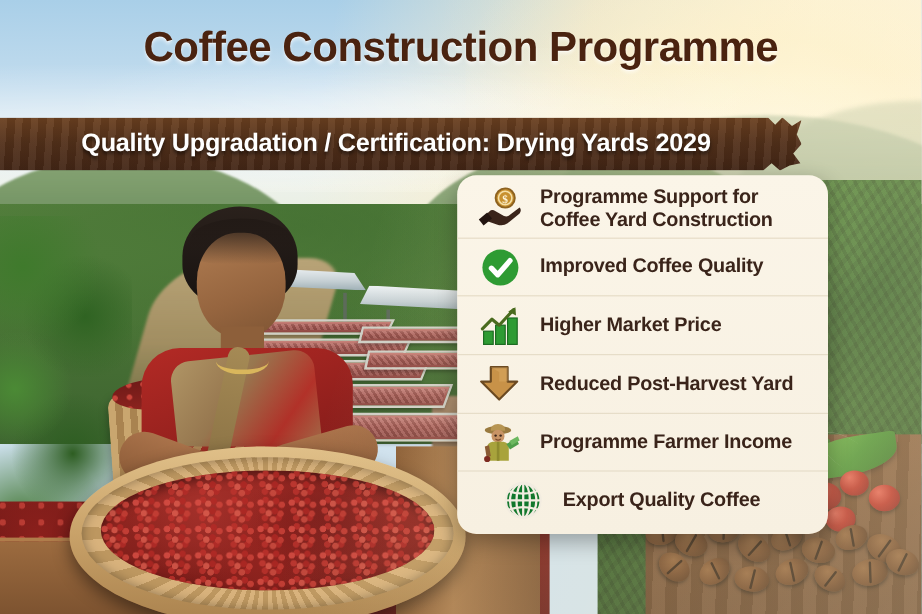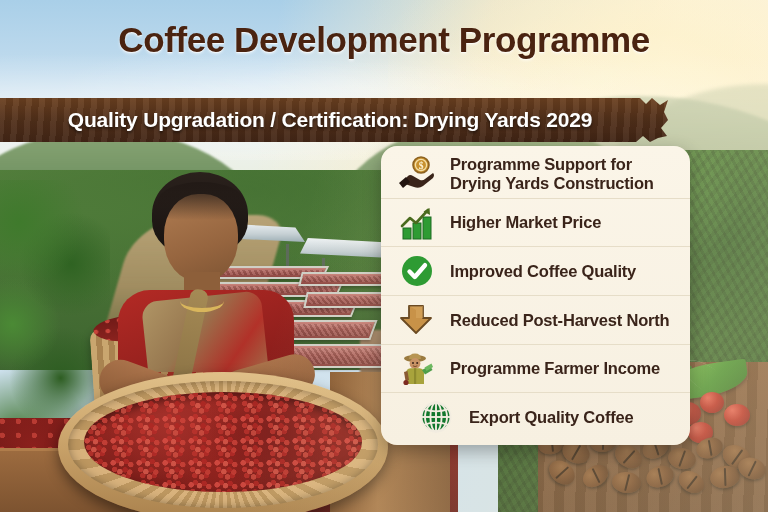--- a/index.html
+++ b/index.html
@@ -478,21 +478,21 @@
       <div class="bean" style="left:108px; top:104px; width:28px; height:21px; transform:rotate(-20deg);"></div>
       <div class="bean" style="left:140px; top:110px; width:27px; height:20px; transform:rotate(30deg);"></div>
       <div class="bean" style="left:172px; top:104px; width:30px; height:22px; transform:rotate(-10deg);"></div>
       <div class="bean" style="left:200px; top:96px;  width:28px; height:21px; transform:rotate(18deg);"></div>
     </div>
 
     <div class="grade"></div>
   </div>
 
   <div class="header">
-    <div class="title-1">Coffee Development Programme</div>
+    <div class="title-1">Coffee Construction Programme</div>
   </div>
 
   <div class="ribbon-wrap">
     <div class="ribbon"></div>
     <div class="ribbon-text">Quality Upgradation / Certification: Drying Yards 2029</div>
   </div>
 
   <div class="panel">
 
     <div class="row">
@@ -500,55 +500,55 @@
         <svg width="40" height="40" viewBox="0 0 40 40">
           <circle cx="24" cy="11" r="8" fill="#c8912f" stroke="#8d6220" stroke-width="1.6"></circle>
           <circle cx="24" cy="11" r="5.6" fill="none" stroke="#f5e0a8" stroke-width="1.3"></circle>
           <text x="24" y="15.2" font-family="Liberation Serif, serif" font-size="9.5" font-weight="bold" fill="#fdf3d6" text-anchor="middle">$</text>
           <path d="M3 30 L11 22 Q13 20 16 22 L23 26 Q26 27 28 25 L36 19 Q38 21 36 24 L26 32 Q22 35 17 33 L8 30 Z" fill="#3a241a"></path>
           <path d="M2 29 L9 23 L13 28 L6 34 Z" fill="#221410"></path>
         </svg>
       </div>
       <div class="row-txt">
         <span>Programme Support for</span><br>
-        <span>Drying Yards Construction</span>
-      </div>
+        <span>Coffee Yard Construction</span>
+      </div>
+    </div>
+
+    <div class="row">
+      <div class="row-ico">
+        <svg width="36" height="36" viewBox="0 0 36 36">
+          <circle cx="18" cy="18" r="15" fill="#2e9b33"></circle>
+          <path d="M10.5 18.5 L15.8 24 L26 12.2" fill="none" stroke="#ffffff" stroke-width="4.4" stroke-linecap="round" stroke-linejoin="round"></path>
+        </svg>
+      </div>
+      <div class="row-txt">Improved Coffee Quality</div>
     </div>
 
     <div class="row">
       <div class="row-ico">
         <svg width="38" height="38" viewBox="0 0 38 38">
           <rect x="5" y="24" width="8" height="11" fill="#2e9b33" stroke="#1d6b22" stroke-width="1"></rect>
           <rect x="15" y="19" width="8" height="16" fill="#2e9b33" stroke="#1d6b22" stroke-width="1"></rect>
           <rect x="25" y="13" width="8" height="22" fill="#2e9b33" stroke="#1d6b22" stroke-width="1"></rect>
           <path d="M4 22 L12 14 L18 19 L30 6" fill="none" stroke="#4a6b1e" stroke-width="2.6" stroke-linecap="round" stroke-linejoin="round"></path>
           <path d="M31.5 4 L32 11 L25.5 7.5 Z" fill="#4a6b1e"></path>
         </svg>
       </div>
       <div class="row-txt">Higher Market Price</div>
     </div>
 
     <div class="row">
       <div class="row-ico">
-        <svg width="36" height="36" viewBox="0 0 36 36">
-          <circle cx="18" cy="18" r="15" fill="#2e9b33"></circle>
-          <path d="M10.5 18.5 L15.8 24 L26 12.2" fill="none" stroke="#ffffff" stroke-width="4.4" stroke-linecap="round" stroke-linejoin="round"></path>
-        </svg>
-      </div>
-      <div class="row-txt">Improved Coffee Quality</div>
-    </div>
-
-    <div class="row">
-      <div class="row-ico">
         <svg width="38" height="38" viewBox="0 0 38 38">
           <path d="M11 5 L25 5 L25 17 L33 17 L18 32 L3 17 L11 17 Z" fill="#c89248" stroke="#6b4a22" stroke-width="1.8" stroke-linejoin="round"></path>
           <path d="M11 5 L25 5 L25 17 L18 17 L18 9 Z" fill="#d9a761" opacity=".55"></path>
         </svg>
       </div>
-      <div class="row-txt">Reduced Post-Harvest North</div>
+      <div class="row-txt">Reduced Post-Harvest Yard</div>
     </div>
 
     <div class="row">
       <div class="row-ico">
         <svg width="38" height="38" viewBox="0 0 38 38">
           <ellipse cx="17" cy="8.5" rx="11" ry="3.4" fill="#9a7a3f"></ellipse>
           <path d="M11 9 Q11 3.4 17 3.4 Q23 3.4 23 9 Z" fill="#b79553"></path>
           <circle cx="17" cy="13.5" r="5.4" fill="#c89365"></circle>
           <circle cx="15" cy="13" r="1" fill="#3a241a"></circle>
           <circle cx="19.2" cy="13" r="1" fill="#3a241a"></circle>

